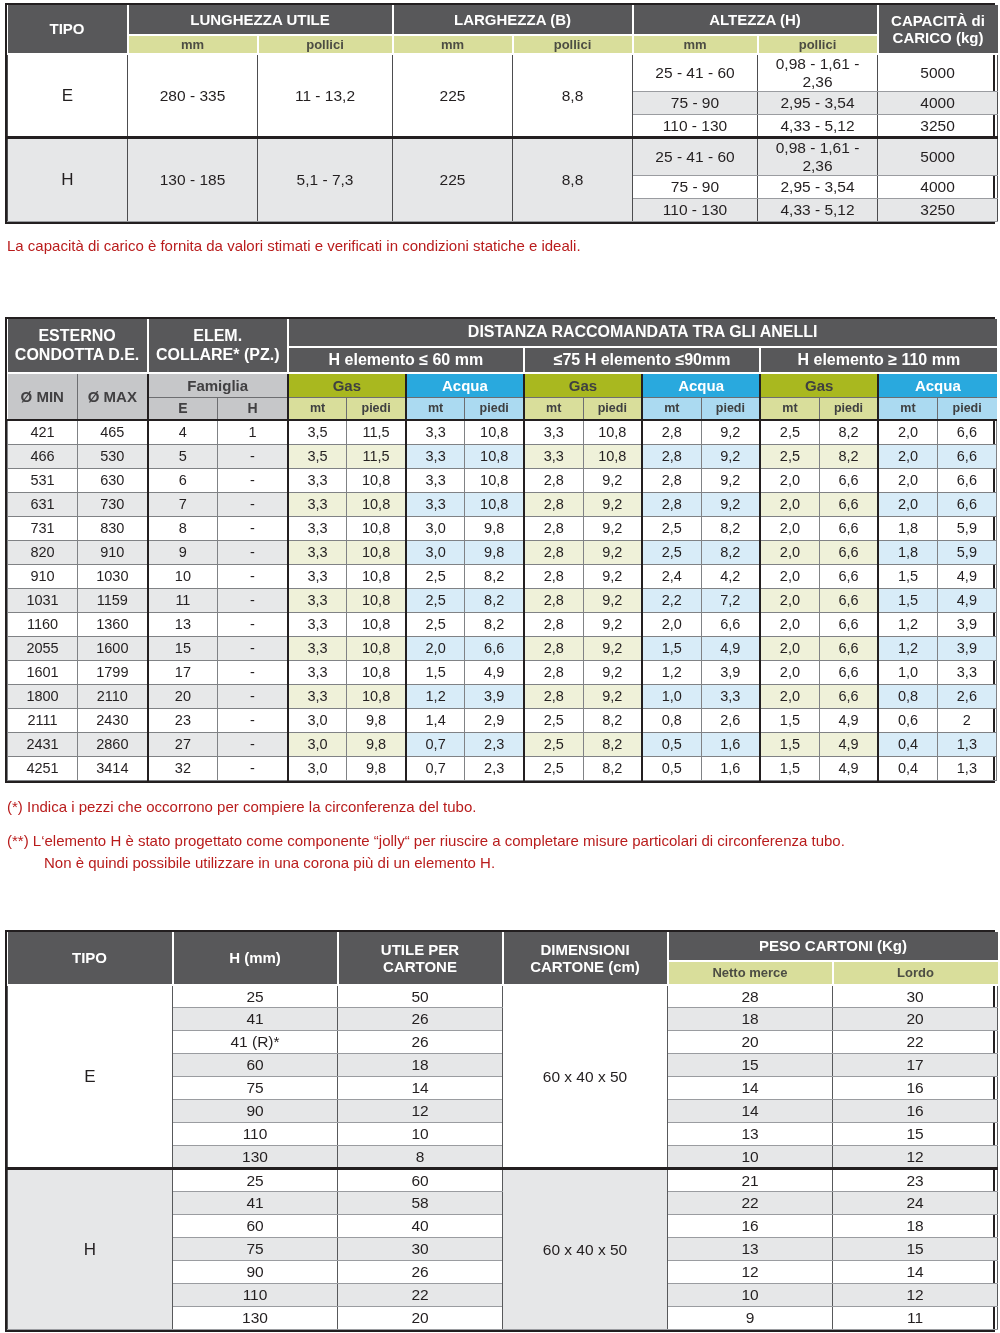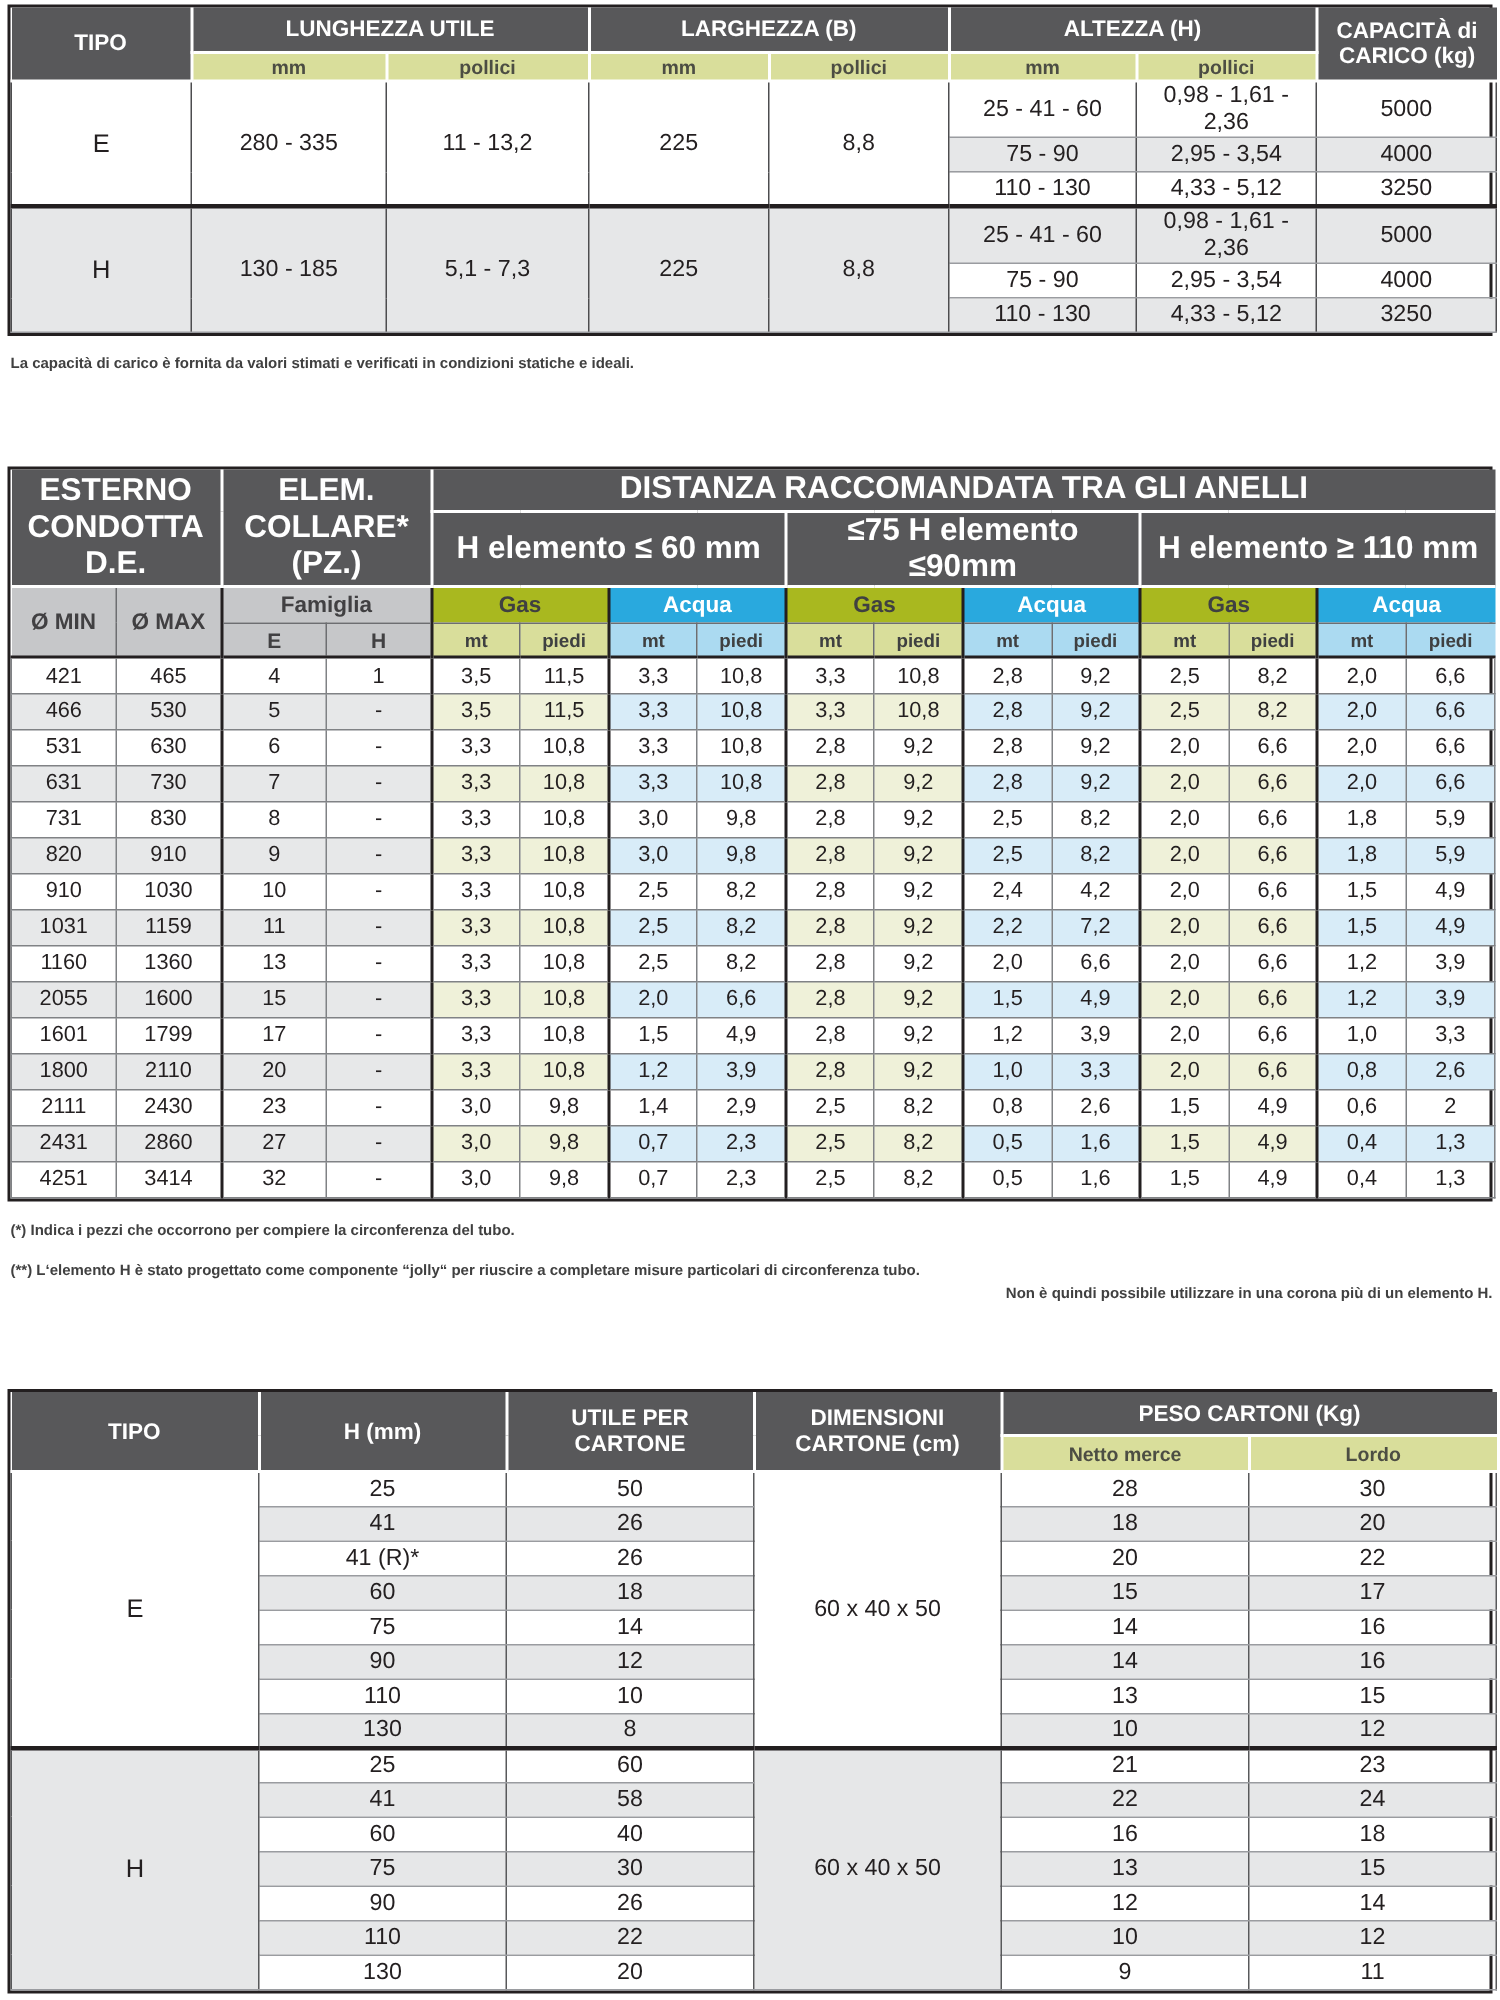--- a/index.html
+++ b/index.html
@@ -27,33 +27,33 @@
     font-size:15.5px;
     border-left:1px solid #4d4d4f; border-right:1px solid #4d4d4f;
     border-top:1px solid #9a9ca0; border-bottom:1px solid #9a9ca0;
   }
   .t1 td.big { font-size:17px; }
   .t1 tbody.hsec tr:first-child td { border-top:3px solid #231f20; }
   .t1 thead tr:first-child th { border-top:0; }
   .t1 thead th:first-child { border-left:0; }
   .t1 thead th:last-child { border-right:0; }
 
-  .caption, .note { font-weight:bold; font-size:10px; color:#404040; margin:0; }
+  .caption, .note { font-weight:normal; font-size:15px; color:#b91c1c; margin:0; }
   .caption { margin:13px 0 0 2px; }
   .note { margin:13px 0 0 2px; line-height:1.45; }
-  .note .indent { display:block; padding-left:37px;text-align:right; }
+  .note .indent { display:block; padding-left:37px; }
 
   
   .t2wrap { margin-top:63px; }
   .t2 thead tr:nth-child(1) { height:28px; }
   .t2 thead tr:nth-child(2) { height:26px; }
   .t2 thead tr:nth-child(3) { height:24px; }
   .t2 thead tr:nth-child(4) { height:23px; }
   .t2 tbody tr { height:24px; }
-  .t2 .th-dark { font-size:21px; }
+  .t2 .th-dark { font-size:16px; }
   .t2 thead tr:first-child th { border-top:0; }
   .t2 thead th:first-child { border-left:0; }
   .t2 thead th:last-child { border-right:0; }
   .th-gray  { background:#c6c7c9; color:#414042; font-weight:bold; font-size:15px; border:1px solid #6d6e71; }
   .th-gray2 { background:#c6c7c9; color:#414042; font-weight:bold; font-size:14px; border:1px solid #6d6e71; }
   .th-gas   { background:#a9b81f; color:#3f4041; font-weight:bold; font-size:15px; border:1px solid #6d6e71; }
   .th-acq   { background:#29a9de; color:#fff;    font-weight:bold; font-size:15px; border:1px solid #6d6e71; }
   .th-gasl  { background:#d9de9b; color:#3f4041; font-weight:bold; font-size:12.5px; border:1px solid #6d6e71; }
   .th-acql  { background:#abdaf1; color:#3f4041; font-weight:bold; font-size:12.5px; border:1px solid #6d6e71; }
   .t2 td { font-size:14.5px; border:1px solid #808285; }

